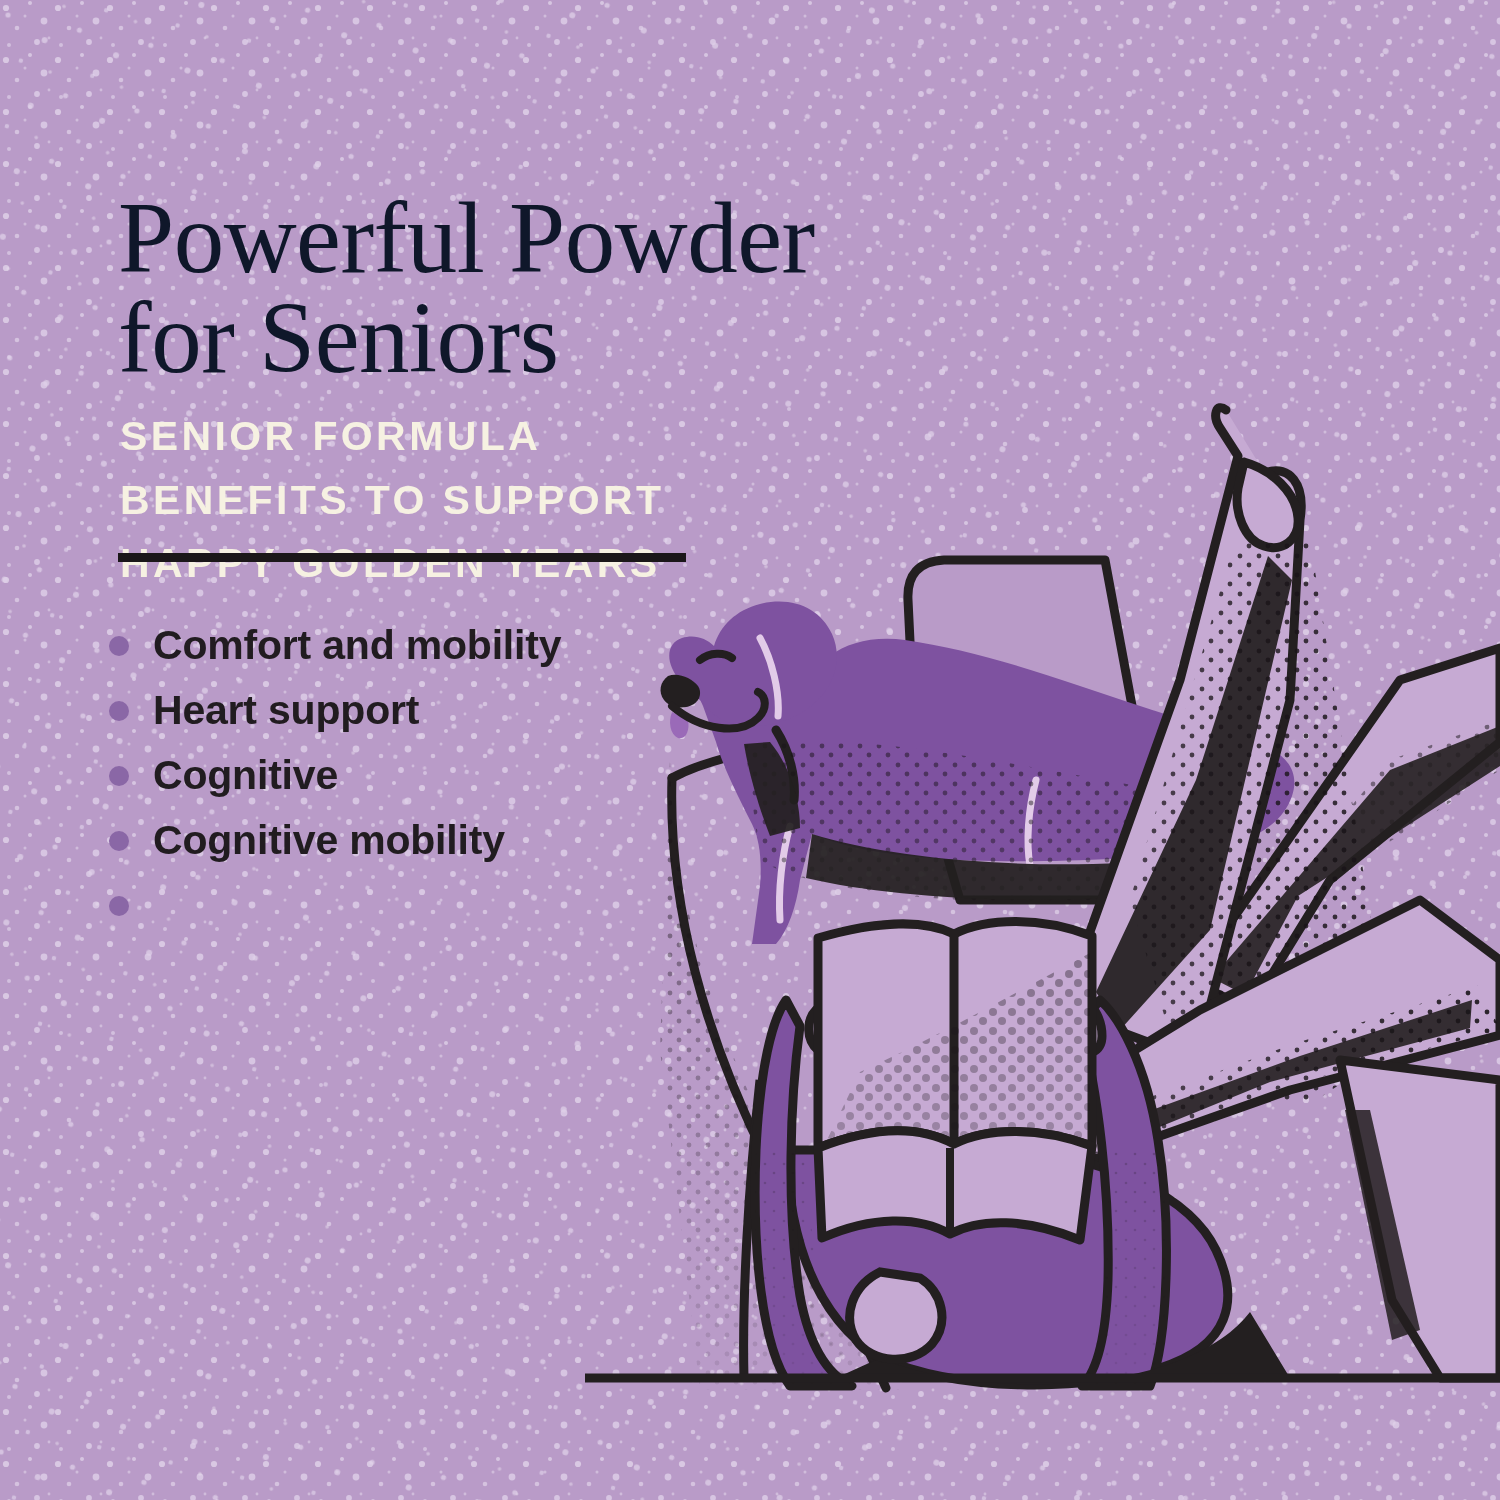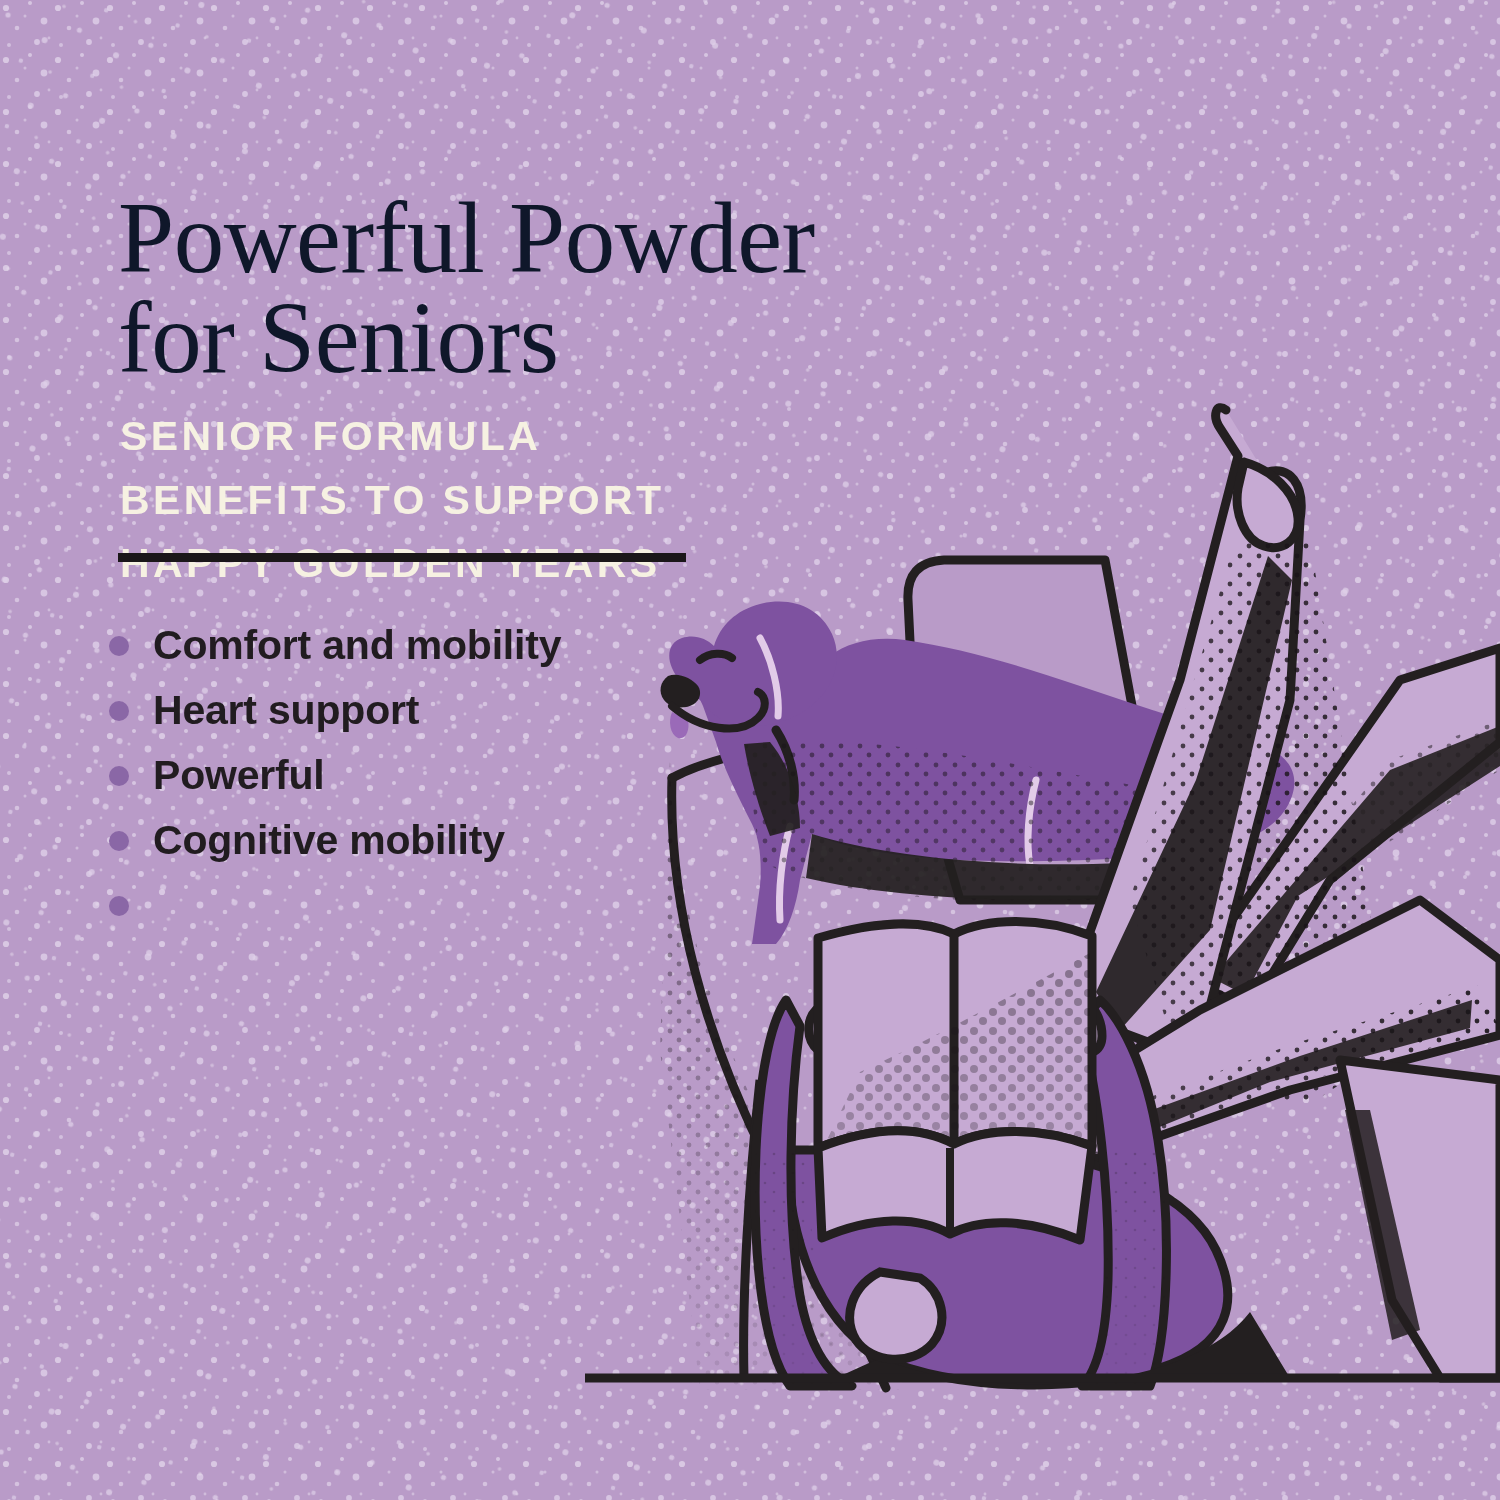--- a/index.html
+++ b/index.html
@@ -401,21 +401,21 @@
       <li>
         <span class="dot"></span>
         <span>Comfort and mobility</span>
       </li>
       <li>
         <span class="dot"></span>
         <span>Heart support</span>
       </li>
       <li>
         <span class="dot"></span>
-        <span>Powerful</span>
+        <span>Cognitive</span>
       </li>
       <li>
         <span class="dot"></span>
         <span>Cognitive mobility</span>
       </li>
       <li>
         <span class="dot"></span>
       </li>
     </ul>
 

